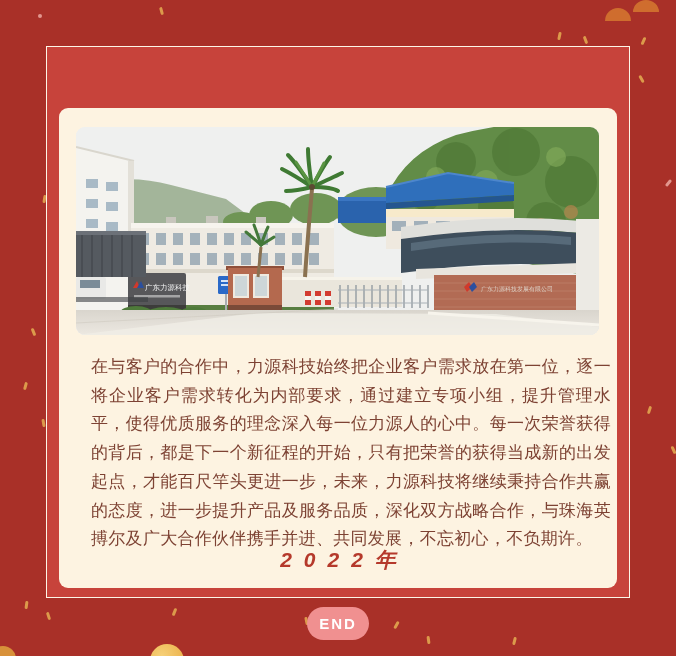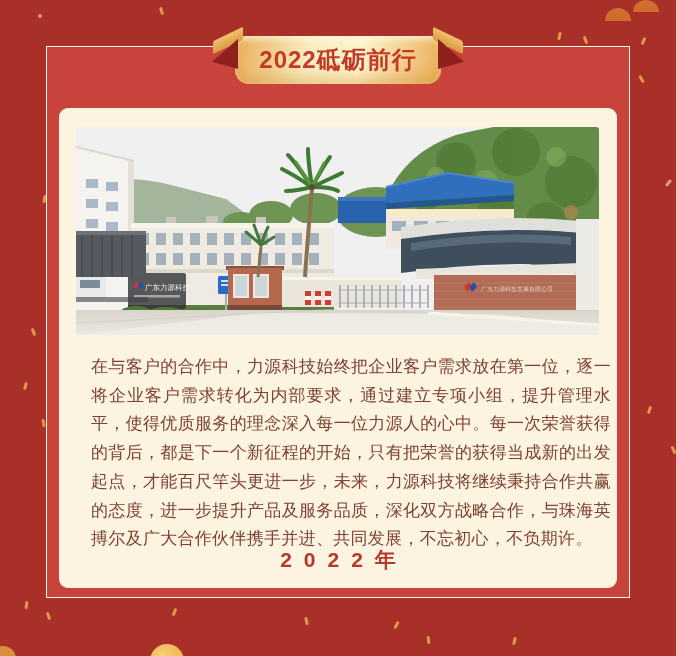--- a/index.html
+++ b/index.html
@@ -5,27 +5,27 @@
   html,body{margin:0;padding:0;}
   .page{position:relative;width:676px;height:656px;background:#a93028;overflow:hidden;
         font-family:"Liberation Sans","DejaVu Sans",sans-serif;}
   
   .panel{position:absolute;left:46px;top:46px;width:584px;height:552px;
          background:#c7433b;border:1px solid #fdf6e8;box-sizing:border-box;}
   
   .card{position:absolute;left:12px;top:61px;width:558px;height:480px;
         background:#fdf3e1;border-radius:9px;}
   .photo-wrap{position:absolute;left:17px;top:19px;width:523px;height:208px;
-        border-radius:3px;overflow:hidden;background:#eff0ef;}
+        border-radius:9px;overflow:hidden;background:#eff0ef;}
   .photo-wrap svg{display:block;}
   .body-text{position:absolute;left:20px;top:233px;width:520px;margin:12px;
         font-size:17px;line-height:28.7px;color:#7d4233;text-align:justify;
         letter-spacing:.3px;}
   .year{position:absolute;left:0;top:438px;width:100%;text-align:center;
-        font-weight:bold;font-size:21px;color:#b5392b;
+        font-style:italic;font-weight:bold;font-size:21px;color:#b5392b;
         letter-spacing:12px;text-indent:12px;}
   
   .banner{position:absolute;left:50%;top:36px;transform:translateX(-50%);
         width:206px;height:48px;z-index:5;
         background:linear-gradient(100deg,#e9ad55 0%,#f9ecc0 35%,#fdf4cd 60%,#e9ad55 100%);
         border-radius:10px 10px 14px 14px;
         box-shadow:inset 0 -8px 12px rgba(205,140,45,.35), inset 0 3px 6px rgba(255,252,230,.8);
         display:flex;align-items:center;justify-content:center;}
   .banner .title{font-size:24px;font-weight:bold;color:#c23a28;letter-spacing:1px;}
   .fold{position:absolute;width:26px;height:30px;background:#8f201c;z-index:-1;}
@@ -296,22 +296,16 @@
           <path d="M352,186 L523,198" stroke="#f7f4ec" stroke-width="3" fill="none"></path>
           <path d="M0,196 L262,182" stroke="#cfc9bf" stroke-width="1" opacity="0.6" fill="none"></path>
         </svg>
       </div>
 
       <p class="body-text">在与客户的合作中，力源科技始终把企业客户需求放在第一位，逐一将企业客户需求转化为内部要求，通过建立专项小组，提升管理水平，使得优质服务的理念深入每一位力源人的心中。每一次荣誉获得的背后，都是下一个新征程的开始，只有把荣誉的获得当成新的出发起点，才能百尺竿头更进一步，未来，力源科技将继续秉持合作共赢的态度，进一步提升产品及服务品质，深化双方战略合作，与珠海英搏尔及广大合作伙伴携手并进、共同发展，不忘初心，不负期许。</p>
       <div class="year">2022年</div>
     </div>
   </div>
 
-  <div class="banner">
-    <span class="fold fold-left"></span>
-    <span class="fold fold-right"></span>
-    <span class="fold-gold fold-gold-left"></span>
-    <span class="fold-gold fold-gold-right"></span>
-    <span class="title">2022砥砺前行</span>
-  </div>
-
+
+  <button class="end-btn">END</button>
 
 </div>
 
 </body></html>

